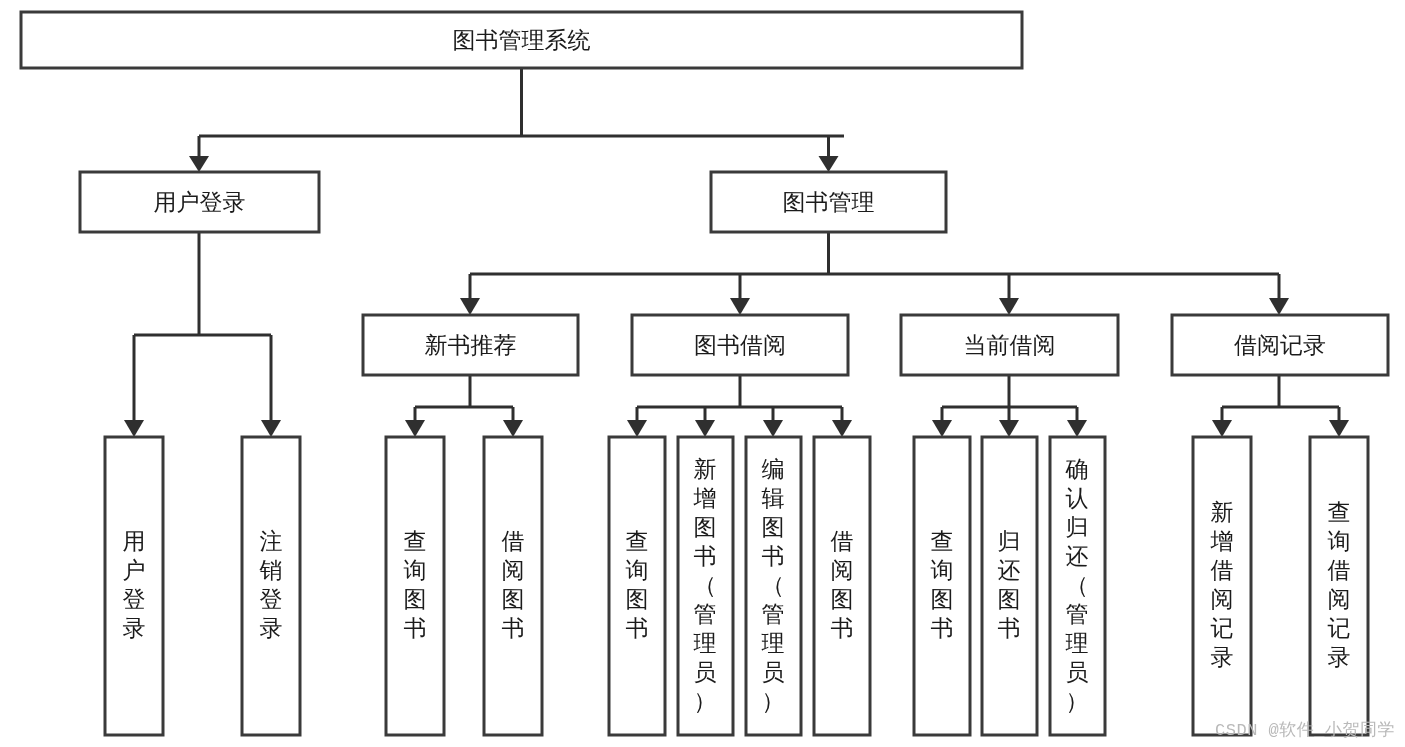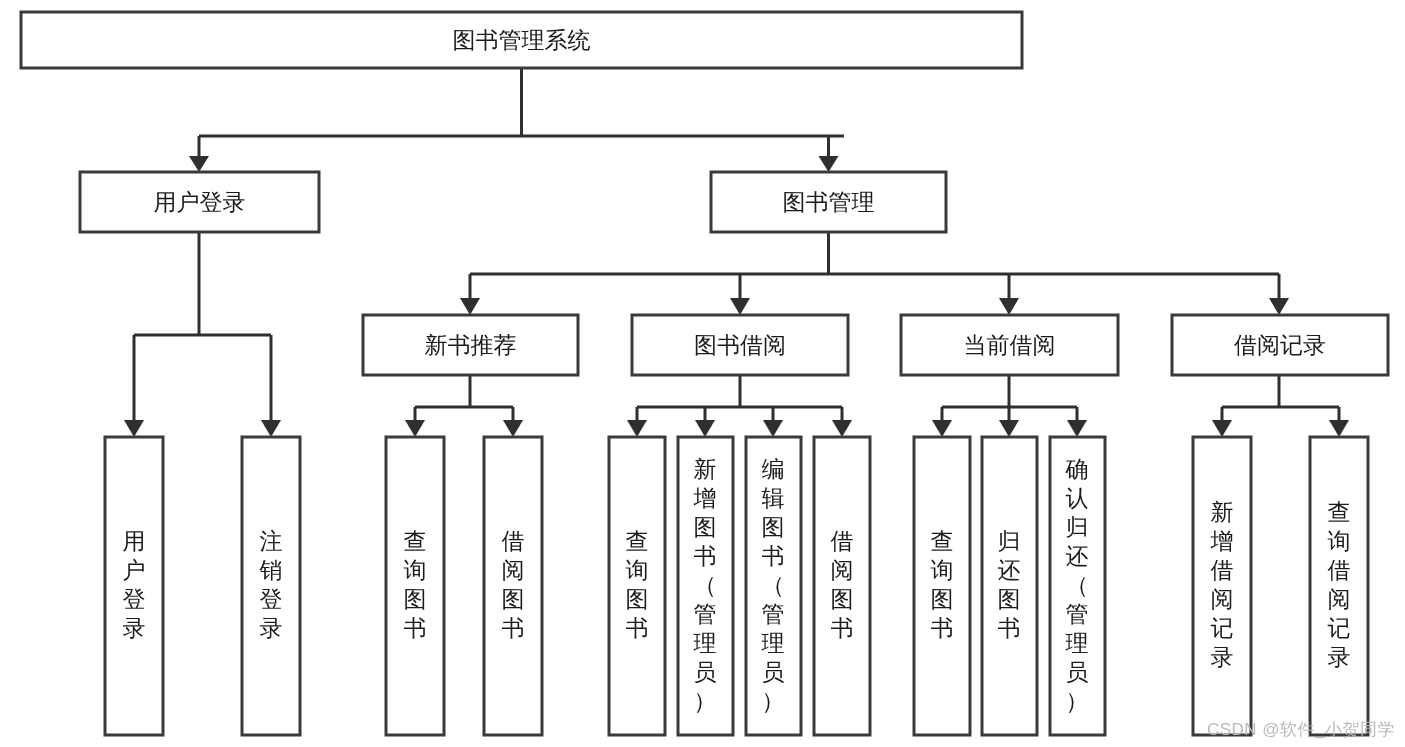--- a/index.html
+++ b/index.html
@@ -48,21 +48,21 @@
   .arrow-head {
     fill: #2f2f2f;
     stroke: none;
   }
   .watermark {
     position: absolute;
     right: 10px;
     bottom: 6px;
     color: #b9b9b9;
     font-size: 17px;
-    font-family: Liberation Sans, sans-serif;
+    font-family: Liberation Mono, monospace;
     white-space: nowrap;
     letter-spacing: 0.5px;
   }
 </style>
 </head>
 <body>
 
 <svg id="diagram" viewBox="0 0 1405 747">
   <defs>
     <marker id="arrow" viewBox="0 0 12 12" refX="6" refY="11" markerWidth="12" markerHeight="12" orient="auto-start-reverse">

